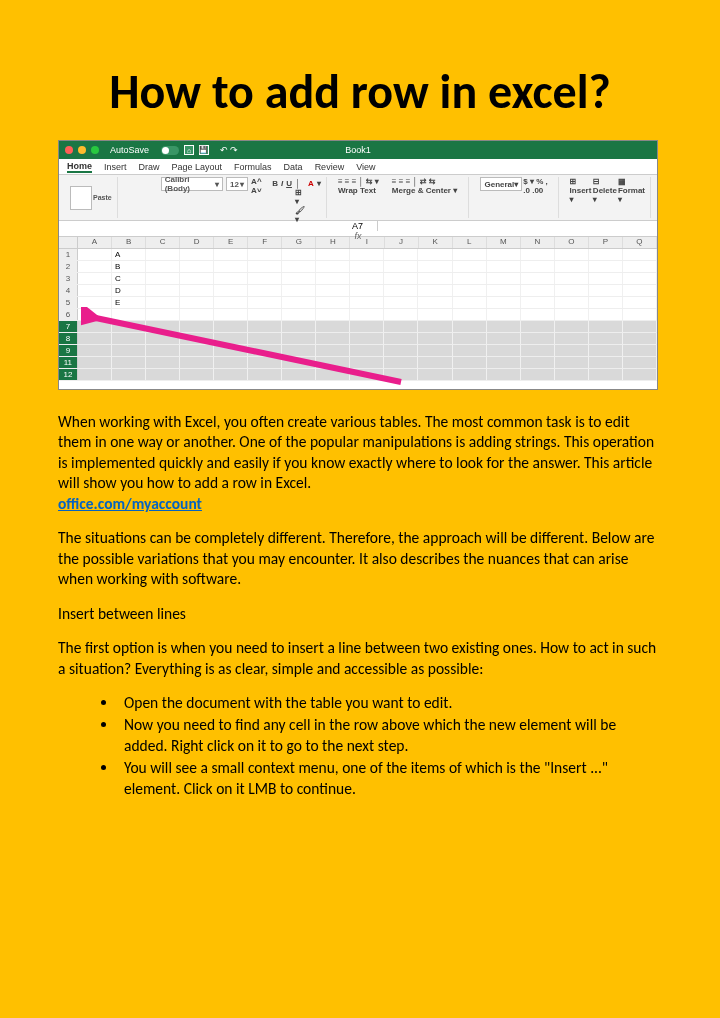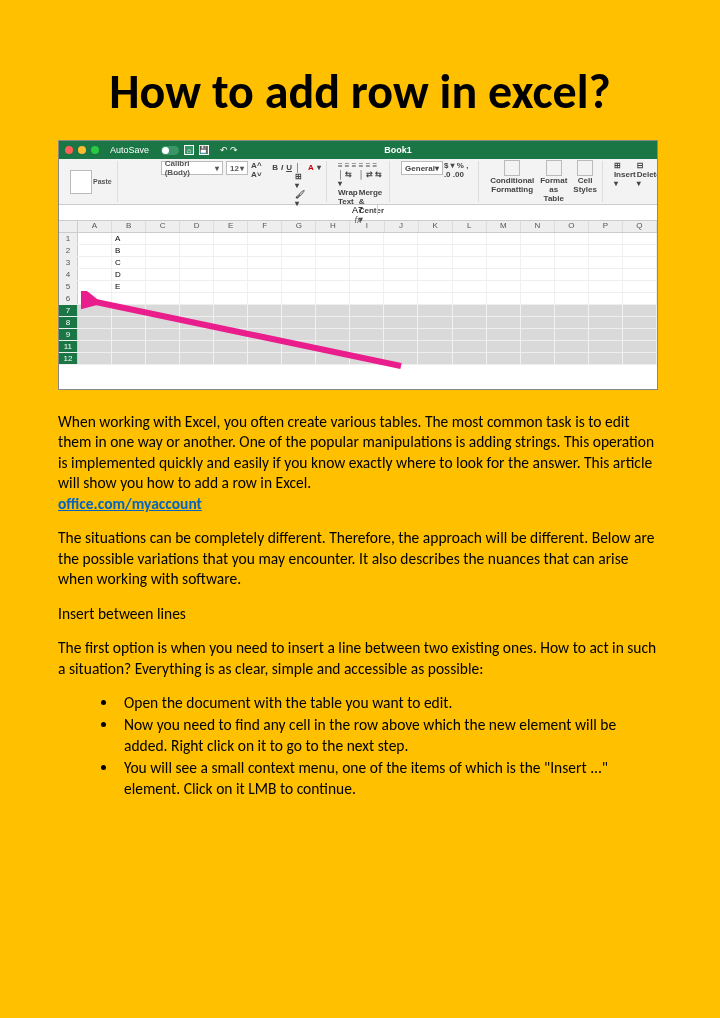--- a/index.html
+++ b/index.html
@@ -38,21 +38,21 @@
   }
   .dot { width: 8px; height: 8px; border-radius: 50%; }
   .dot.r { background: #ff5f57; } .dot.y { background: #febc2e; } .dot.g { background: #28c840; }
   .titlebar .ttext { color: #fff; font-size: 9px; margin-left: 6px; gap: 12px; }
   .autosave {
     display: inline-flex; align-items: center; gap: 3px;
   }
   .pill { width: 18px; height: 9px; border-radius: 5px; background: #3a9666; position: relative; }
   .pill::after { content:""; width:7px; height:7px; background:#fff; border-radius:50%; position:absolute; top:1px; left:1px;}
   .ticon { width:10px; height:10px; background:#3a9666; border:1px solid #fff; font-size:7px; color:#fff; display:inline-flex; align-items:center; justify-content:center;}
-  .booktitle { position:absolute; left:50%; transform:translateX(-50%); color:#fff; font-size:9px; font-weight:700;margin-left:40px;}
+  .booktitle { position:absolute; left:50%; transform:translateX(-50%); color:#fff; font-size:9px; font-weight:400;}
   .menubar { height:16px; background:#fff; display:flex; gap:12px; padding:0 8px; align-items:center; font-size:9px; color:#333; border-bottom:1px solid #ccc;}
   .menubar .active { font-weight:700; border-bottom:2px solid #1a7644; }
   .ribbon { height:46px; background:#f3f3f3; border-bottom:1px solid #ccc; display:flex; align-items:center; padding:2px 6px; gap:6px; font-size:7px; color:#555;}
   .rgroup { border-right:1px solid #ddd; padding:0 5px; display:flex; flex-direction:row; align-items:center; gap:1px; height:100%; justify-content:center;font-weight:bold;}
   .paste { width:22px; height:24px; background:#fff; border:1px solid #bbb; }
   .fontsel { width:70px; height:14px; border:1px solid #bbb; background:#fff; font-size:8px; padding:0 3px; display:flex; align-items:center; justify-content:space-between;}
   .sizesel { width:24px; height:14px; border:1px solid #bbb; background:#fff; font-size:8px; padding:0 3px; display:flex; align-items:center; justify-content:space-between;}
   .btnrow { display:flex; gap:3px; margin-top:2px;}
   .micro { font-size:8px; color:#444; }
   .cellref { height:16px; background:#fff; border-bottom:1px solid #ccc; display:flex; align-items:center; font-size:9px;flex-direction:column;}
@@ -86,20 +86,30 @@
     <span class="dot g"></span>
     <span class="ttext autosave">
       <span>AutoSave</span>
       <span class="pill"></span>
     </span>
     <span class="ticon">⌂</span>
     <span class="ticon">💾</span>
     <span class="ttext">↶ ↷</span>
     <span class="booktitle">Book1</span>
   </div>
+  <div class="menubar">
+    <span class="active">Home</span>
+    <span>Insert</span>
+    <span>Draw</span>
+    <span>Page Layout</span>
+    <span>Formulas</span>
+    <span>Data</span>
+    <span>Review</span>
+    <span>View</span>
+  </div>
   <div class="ribbon">
     <div class="rgroup">
         <div class="paste"></div>
         <span>Paste</span>
       </div>
     <div class="rgroup" style="align-items:flex-start;margin-left:32px;">
       <div style="display:flex;gap:3px;">
         <div class="fontsel">
             <span>Calibri (Body)</span>
             <span>▾</span>
@@ -115,27 +125,20 @@
     <div class="rgroup micro" style="align-items:flex-start;">
       <div>≡ ≡ ≡ │ ⇆ ▾ &nbsp; <span>Wrap Text</span></div>
       <div>≡ ≡ ≡ │ ⇄ ⇆ &nbsp; <span>Merge &amp; Center</span> ▾</div>
     </div>
     <div class="rgroup micro" style="align-items:flex-start;">
       <div class="fontsel" style="width:60px;">
           <span>General</span>
           <span>▾</span>
         </div>
       <div>$ ▾ % , .0 .00</div>
-    </div>
-    <div class="rgroup micro">
-      <div style="display:flex;gap:6px;">
-        <div style="text-align:center;"><div style="width:16px;height:16px;border:1px solid #bbb;margin:0 auto;"></div><span>Conditional Formatting</span></div>
-        <div style="text-align:center;"><div style="width:16px;height:16px;border:1px solid #bbb;margin:0 auto;"></div><span>Format as Table</span></div>
-        <div style="text-align:center;"><div style="width:16px;height:16px;border:1px solid #bbb;margin:0 auto;"></div><span>Cell Styles</span></div>
-      </div>
     </div>
     <div class="rgroup micro" style="align-items:flex-start;">
       <div>⊞ <span>Insert</span> ▾</div>
       <div>⊟ <span>Delete</span> ▾</div>
       <div>▦ <span>Format</span> ▾</div>
     </div>
   </div>
   <div class="cellref">
     <div class="namebox">A7</div>
     <div class="fx">fx</div>

